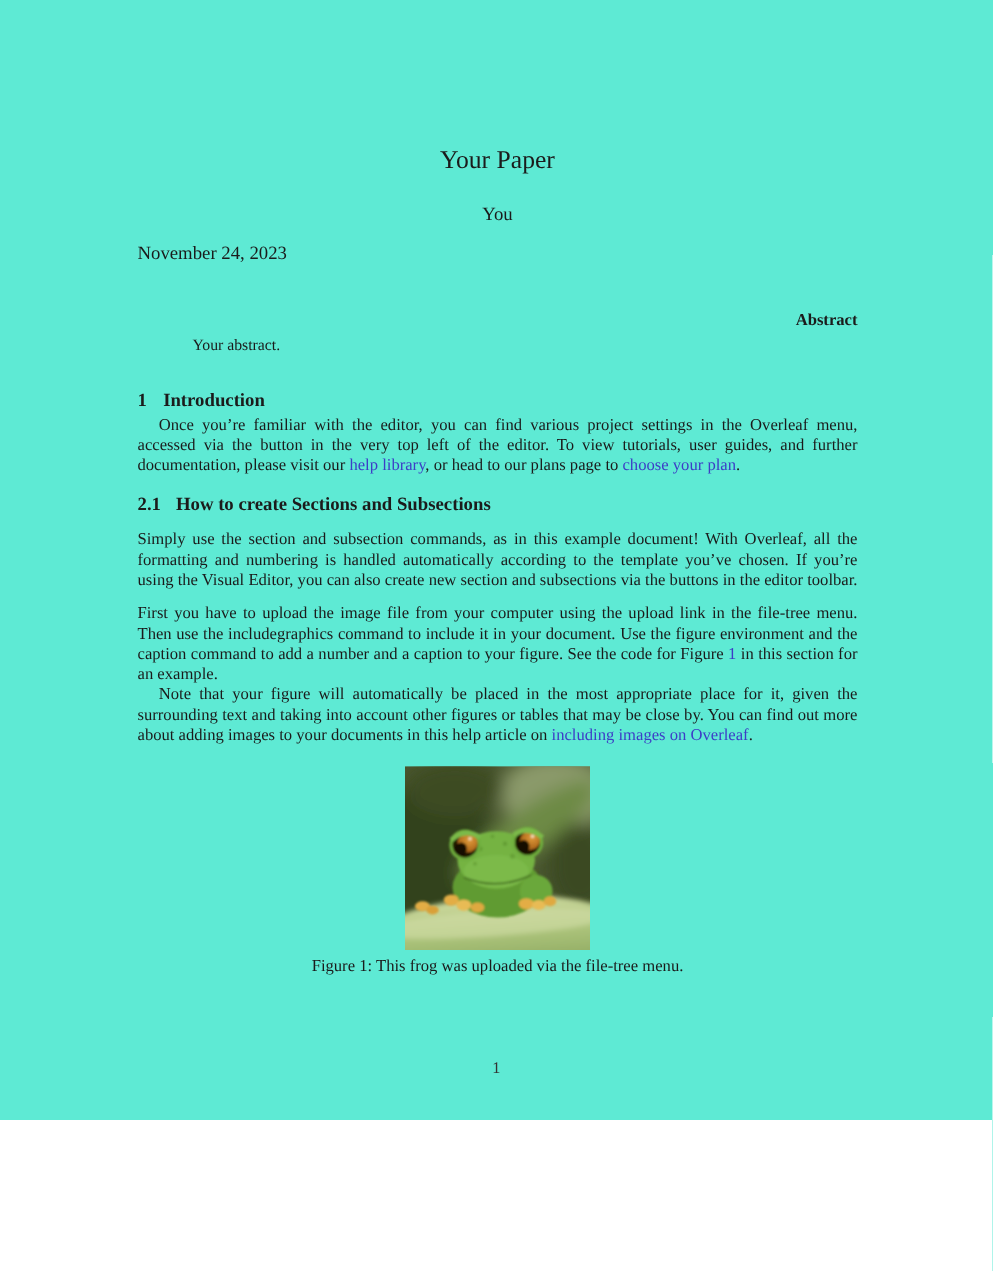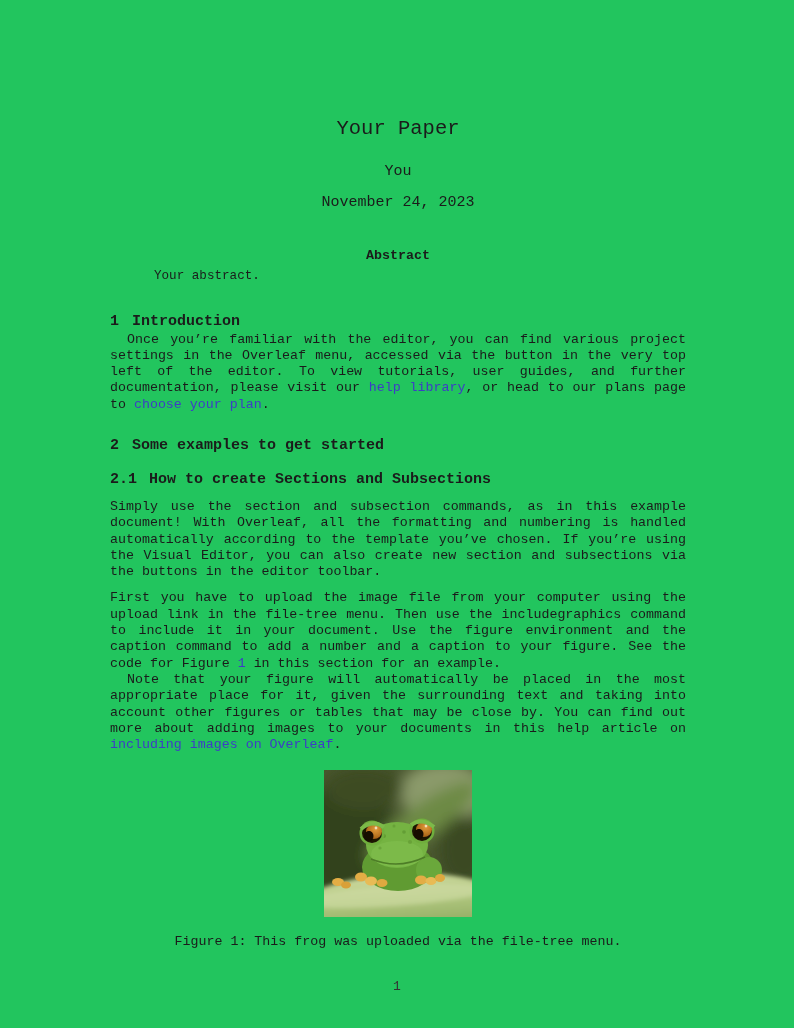--- a/index.html
+++ b/index.html
@@ -1,22 +1,22 @@
 <!DOCTYPE html>
 <html><head>
 <meta charset="utf-8">
 <style>
   * { margin: 0; padding: 0; box-sizing: border-box; }
   html, body { background: #ffffff; }
   .page {
     position: relative;
     width: 794px;
-    height: 1028px;
-    background: #22c55e;
-    font-family: Liberation Mono, monospace;
+    height: 896px;
+    background: #5eead4;
+    font-family: Liberation Serif, serif;
     color: #1b1b1b;
     overflow: hidden;
   }
   .content {
     position: absolute;
     left: 110px;
     top: 0;
     width: 576px;
   }
   .doc-title {
@@ -27,27 +27,26 @@
     font-weight: normal;
   }
   .doc-author {
     margin-top: 22px;
     text-align: center;
     font-size: 15px;
     line-height: 18px;
   }
   .doc-date {
     margin-top: 13px;
-    text-align: center;
     font-size: 15px;
     line-height: 18px;
   }
   .abstract-heading {
     margin-top: 36px;
-    text-align: center;
+    text-align: right;
     font-size: 13.3px;
     font-weight: bold;
     line-height: 16px;
   }
   .abstract-body {
     margin: 5px 30px 0 30px;
     text-indent: 14px;
     font-size: 12.6px;
     line-height: 15.5px;
   }
@@ -82,21 +81,21 @@
     margin-top: 17px;
     text-align: center;
   }
   .figure-img {
     display: inline-block;
     width: 148px;
     height: 147px;
     line-height: 0;
   }
   .figure-caption {
-    margin-top: 12px;
+    margin-top: 0;
     text-align: center;
     font-size: 13.3px;
     line-height: 16px;
   }
   .page-number {
     position: absolute;
     left: 0;
     right: 0;
     bottom: 34px;
     text-align: center;
@@ -115,23 +114,20 @@
     <div class="doc-date">November 24, 2023</div>
 
     <div class="abstract-heading">Abstract</div>
     <div class="abstract-body">Your abstract.</div>
 
     <h1 class="sec">
       <span class="sec-num">1</span><span>Introduction</span>
     </h1>
     <p class="body-par cont"><span>Once you’re familiar with the editor, you can find various project settings in the Overleaf menu, accessed via the button in the very top left of the editor. To view tutorials, user guides, and further documentation, please visit our </span><a class="doclink">help library</a><span>, or head to our plans page to </span><a class="doclink">choose your plan</a><span>.</span></p>
 
-    <h1 class="sec sec2">
-      <span class="sec-num">2</span><span>Some examples to get started</span>
-    </h1>
 
     <h2 class="subsec">
       <span class="sec-num">2.1</span><span>How to create Sections and Subsections</span>
     </h2>
     <p class="body-par first">Simply use the section and subsection commands, as in this example document! With Overleaf, all the formatting and numbering is handled automatically according to the template you’ve chosen. If you’re using the Visual Editor, you can also create new section and subsections via the buttons in the editor toolbar.</p>
 
     <p class="body-par first"><span>First you have to upload the image file from your computer using the upload link in the file-tree menu. Then use the includegraphics command to include it in your document. Use the figure environment and the caption command to add a number and a caption to your figure. See the code for Figure </span><a class="doclink">1</a><span> in this section for an example.</span></p>
     <p class="body-par cont"><span>Note that your figure will automatically be placed in the most appropriate place for it, given the surrounding text and taking into account other figures or tables that may be close by. You can find out more about adding images to your documents in this help article on </span><a class="doclink">including images on Overleaf</a><span>.</span></p>
 
     <div class="figure-block">

